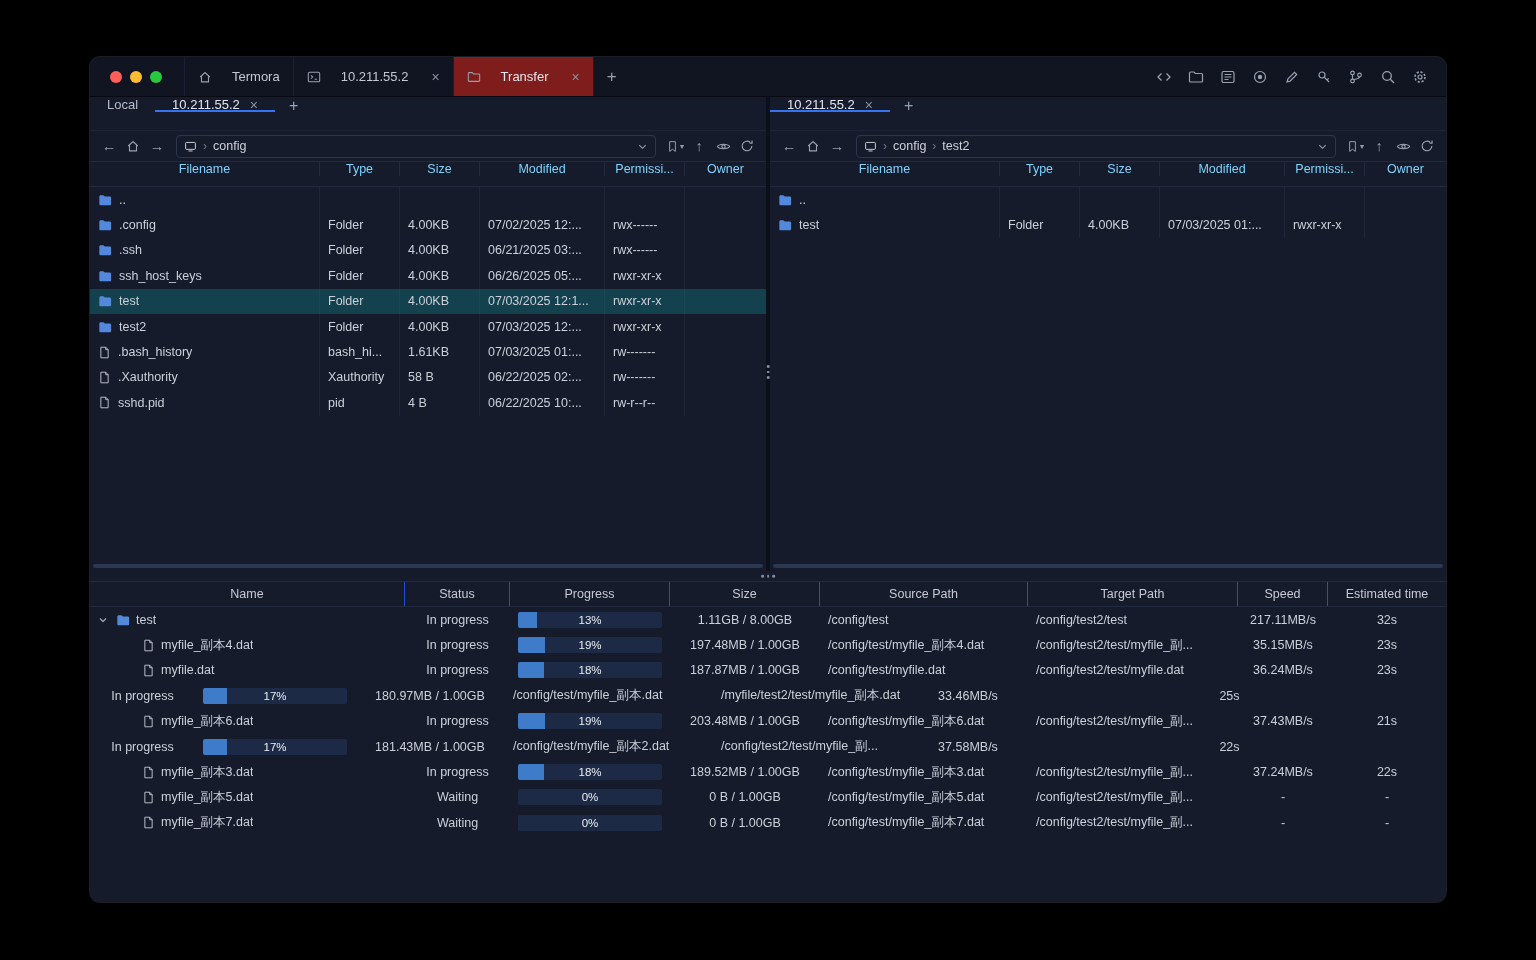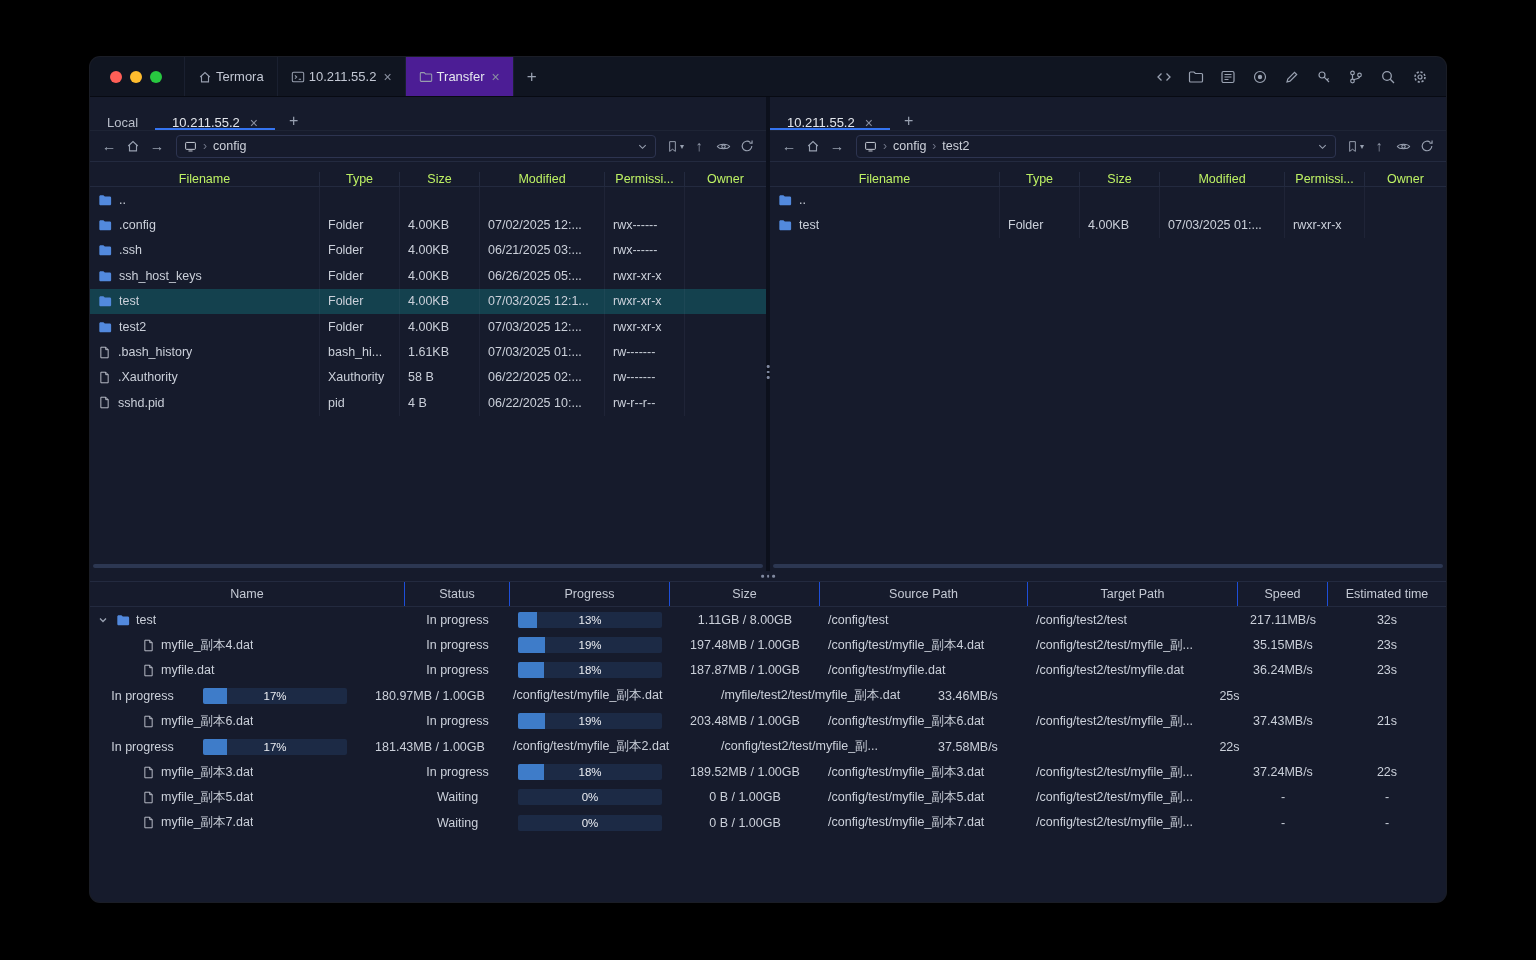--- a/index.html
+++ b/index.html
@@ -14,52 +14,52 @@
 
   
   .titlebar{height:40px;flex:0 0 40px;background:var(--titlebar-bg,#101521);display:flex;
     align-items:stretch;border-bottom:1px solid #070a12}
   .traffic{display:flex;align-items:center;gap:8px;padding:0 12px 0 20px}
   .tl{width:12px;height:12px;border-radius:50%;display:inline-block}
   .tl.red{background:var(--traffic-red,#ff5f57)}
   .tl.yellow{background:var(--traffic-yellow,#febc2e)}
   .tl.green{background:var(--traffic-green,#28c840)}
   .tb-tabs{display:flex;align-items:stretch;margin-left:10px;font-size:13px;color:#c3c8d4}
-  .tb-tab{display:flex;align-items:center;gap:4px;padding:0 13px;border-right:1px solid #1a2030;position:relative}
+  .tb-tab{display:flex;align-items:center;gap:20px;padding:0 13px;border-right:1px solid #1a2030;position:relative}
   .tb-tab:first-child{border-left:1px solid #1a2030}
   .tb-tab .mini-icon{color:#979eae;display:flex}
-  .tb-tab.active{background:#4c1d95;color:#e4e7ee}
+  .tb-tab.active{background:#7f1d1d;color:#e4e7ee}
   .tab-close{color:#8a90a1;font-size:14px;line-height:1;margin-left:3px}
   .tb-plus{display:flex;align-items:center;padding:0 13px;font-size:17px;color:#9aa2b2}
   .tb-actions{margin-left:auto;display:flex;align-items:center;gap:7px;padding-right:14px}
   .tool{width:25px;height:25px;display:flex;align-items:center;justify-content:center;color:#99a1b1;border-radius:4px}
   .tool .ticon{display:flex}
 
   
   .filepanes{display:flex;flex:0 0 474px;height:474px}
   .pane{width:676px;display:flex;flex-direction:column;position:relative}
   .vsplit{width:4px;background:#0c101c;position:relative}
   .dots i{width:2.6px;height:2.6px;border-radius:50%;background:#8089a0;display:block}
   .vsplit .dots{position:absolute;left:50%;top:268px;transform:translateX(-50%);display:flex;flex-direction:column;gap:3px}
-  .pane-tabs{height:34px;flex:0 0 34px;display:flex;align-items:flex-end;font-size:13px;color:#b9beca;border-bottom:1px solid #1e2435}
+  .pane-tabs{height:34px;flex:0 0 34px;display:flex;align-items:flex-start;font-size:13px;color:#b9beca;border-bottom:1px solid #1e2435}
   .ptab{display:flex;align-items:center;gap:7px;padding:0 17px;position:relative}
   .ptab.active{color:#e3e6ec}
   .ptab.active::after{content:"";position:absolute;left:0;right:0;bottom:0;height:2.5px;background:var(--accent,#3574f0)}
   .ptab-plus{display:flex;align-items:center;padding:0 14px;font-size:16px;color:#9aa2b2}
   .navbar{height:30px;flex:0 0 30px;display:flex;align-items:center;gap:2px;padding:0 8px;color:#98a0b0}
   .nav-btn{min-width:22px;height:22px;display:flex;align-items:center;justify-content:center;font-size:14.5px}
   .pathbox{flex:1;height:23px;margin:0 6px;border:1px solid #2d3450;border-radius:4px;display:flex;
     align-items:center;gap:6px;padding:0 7px;font-size:12.5px;color:#cdd1da}
   .pathbox .chev{margin-left:auto;color:#98a0b0;display:flex}
   .path-sep{color:#6f7588;font-size:12px}
   .caret{font-size:8px;margin-left:1px;color:#98a0b0}
 
   .ftable{flex:1;display:flex;flex-direction:column;overflow:hidden}
-  .fhead{display:flex;height:26px;flex:0 0 26px;align-items:flex-end;border-top:1px solid #232a3f;
-    border-bottom:1px solid #232a3f;font-size:12.5px;color:#bef264}
+  .fhead{display:flex;height:26px;flex:0 0 26px;align-items:flex-start;border-top:1px solid #232a3f;
+    border-bottom:1px solid #232a3f;font-size:12.5px;color:#7dd3fc}
   .fh{display:flex;align-items:center;justify-content:center;border-right:1px solid #232a3f}
   .fh:last-child{border-right:none}
   .c-name{width:230px}.c-type{width:80px}.c-size{width:80px}.c-mod{width:125px}.c-perm{width:80px}.c-owner{flex:1}
   .fbody{flex:1;overflow:hidden}
   .frow{display:flex;height:25.4px;align-items:stretch;font-size:12.5px;color:#cbd0da}
   .frow.selected{background:var(--selected-row-bg,#14414e)}
   .fc{display:flex;align-items:center;gap:7px;padding:0 8px;border-right:1px solid rgba(125,135,165,.09);
     overflow:hidden;white-space:nowrap}
   .fc.c-owner{border-right:none}
   .ficon{flex:0 0 auto;display:flex}

